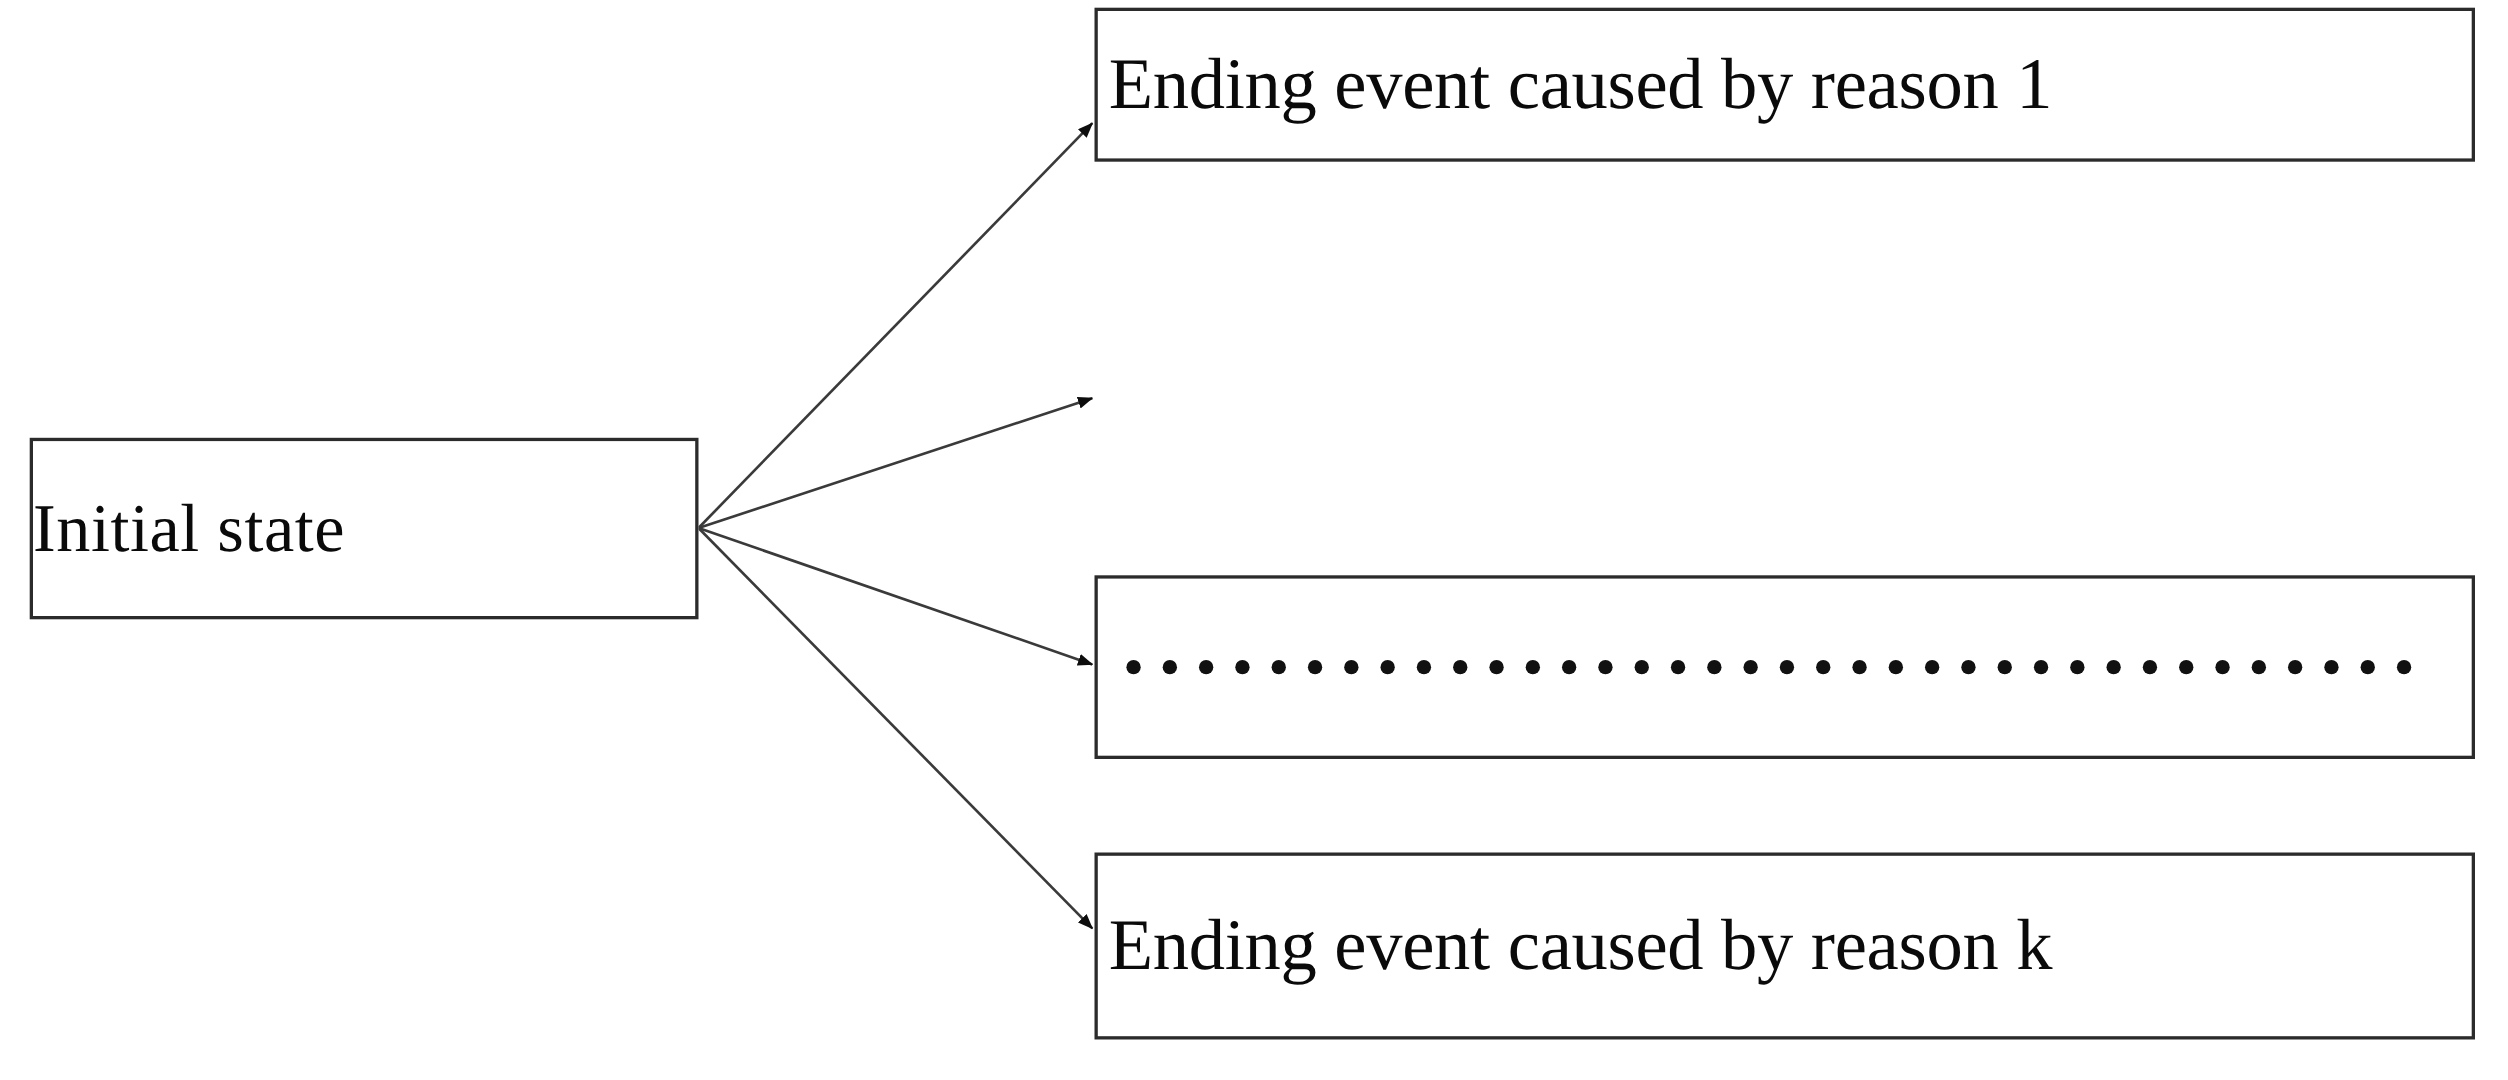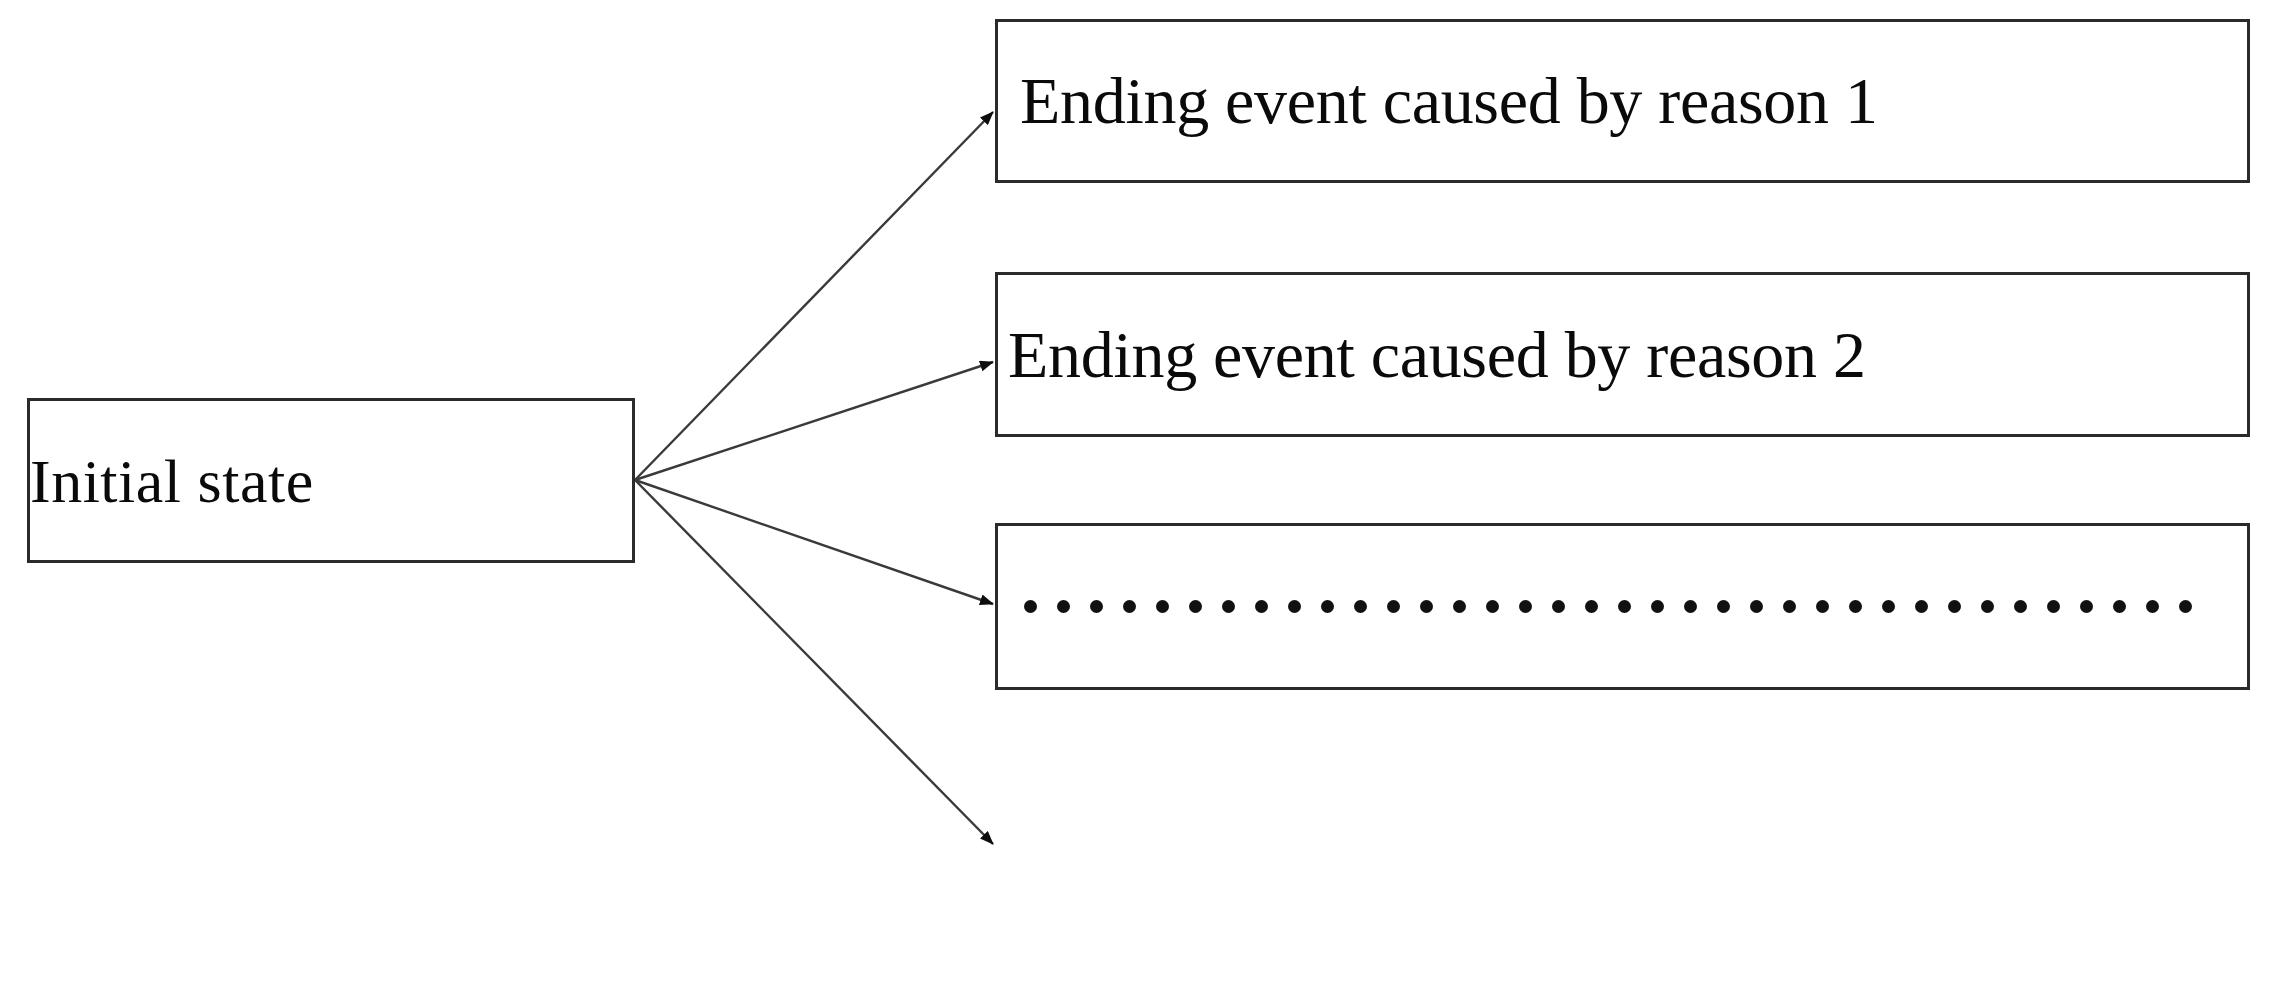--- a/index.html
+++ b/index.html
@@ -38,21 +38,21 @@
     left: 27px;
     top: 398px;
     width: 608px;
     height: 165px;
   }
   #node-initial .node-label {
     font-size: 62px;
     letter-spacing: 0.5px;
   }
   
-  #node-end-1 { left: 995px; top: 19px;  width: 1255px; height: 164px; padding-left: 12px; }
+  #node-end-1 { left: 995px; top: 7px;  width: 1255px; height: 140px; }
   #node-end-2 { left: 995px; top: 272px; width: 1255px; height: 165px; }
   #node-dots  { left: 995px; top: 523px; width: 1255px; height: 167px; }
   #node-end-k { left: 995px; top: 775px; width: 1255px; height: 170px; }
 
   #node-end-1 .node-label,
   #node-end-2 .node-label,
   #node-end-k .node-label {
     font-size: 66px;
     padding-left: 10px;
     letter-spacing: -0.3px;
@@ -98,23 +98,20 @@
   </svg>
 
   <div class="node" id="node-initial">
     <span class="node-label">Initial state</span>
   </div>
 
   <div class="node" id="node-end-1">
     <span class="node-label">Ending event caused by reason 1</span>
   </div>
 
-  <div class="node" id="node-end-2">
-    <span class="node-label">Ending event caused by reason 2</span>
-  </div>
 
   <div class="node" id="node-dots">
     <div class="dots-row" id="dots-row">
         <span class="dot"></span>
         <span class="dot"></span>
         <span class="dot"></span>
         <span class="dot"></span>
         <span class="dot"></span>
         <span class="dot"></span>
         <span class="dot"></span>
@@ -143,14 +140,17 @@
         <span class="dot"></span>
         <span class="dot"></span>
         <span class="dot"></span>
         <span class="dot"></span>
         <span class="dot"></span>
         <span class="dot"></span>
         <span class="dot"></span>
       </div>
   </div>
 
+  <div class="node" id="node-end-k">
+    <span class="node-label">Ending event caused by reason k</span>
+  </div>
 
 </div>
 
 </body></html>

